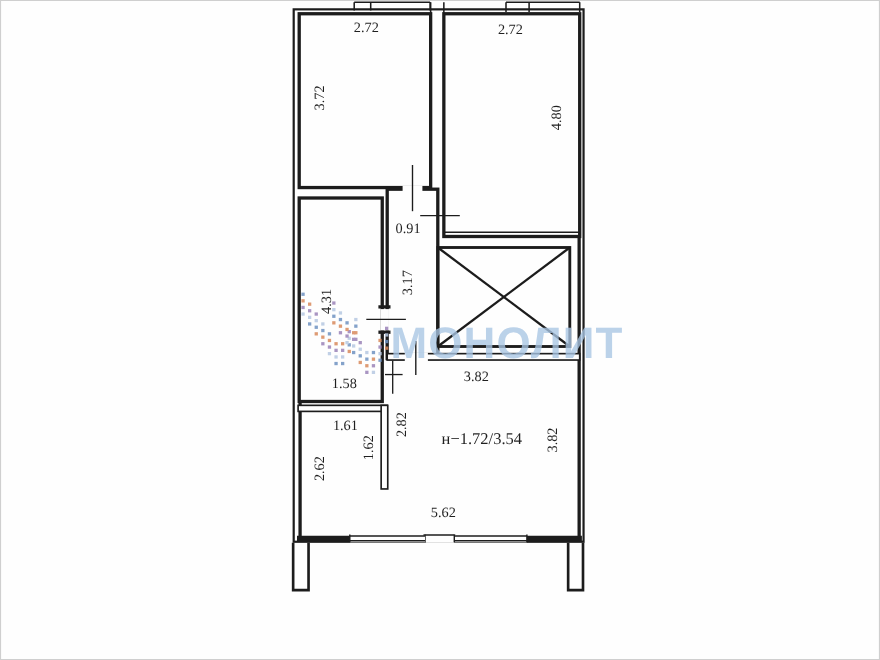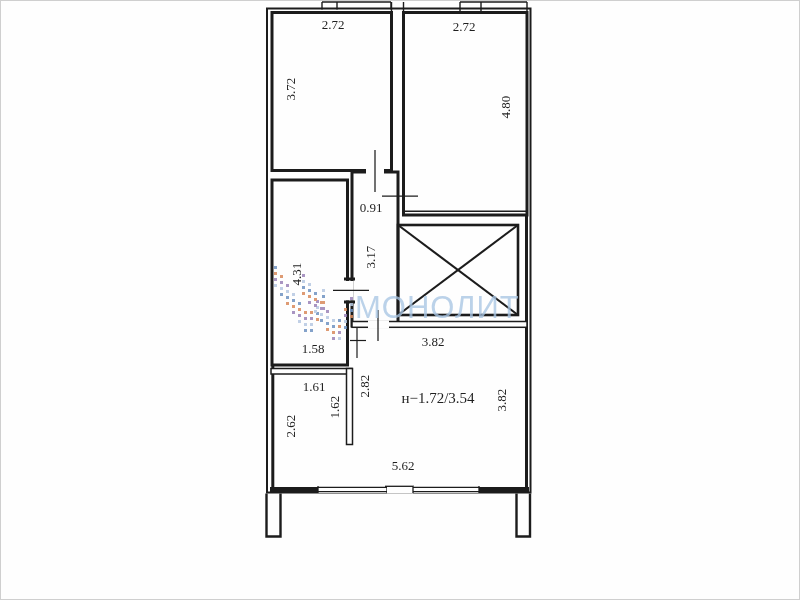--- a/index.html
+++ b/index.html
@@ -11,22 +11,22 @@
   }
   svg{position:absolute;left:0;top:0;}
   .dim{
     font-family:"Liberation Serif", serif;
     fill:#1f1f1f;
   }
   .watermark-text{
     position:absolute;
     left:355px; top:290px;
     font-family:"Liberation Sans", sans-serif;
-    font-weight:normal;
-    font-size:31px;
+    font-weight:bold;
+    font-size:40px;
     letter-spacing:1px;
     color:#a9c6e4;
     opacity:0.78;
     white-space:nowrap;
     pointer-events:none;
   }
   .watermark-logo{
     position:absolute;
     left:270px; top:258px;
     width:95px; height:85px;

